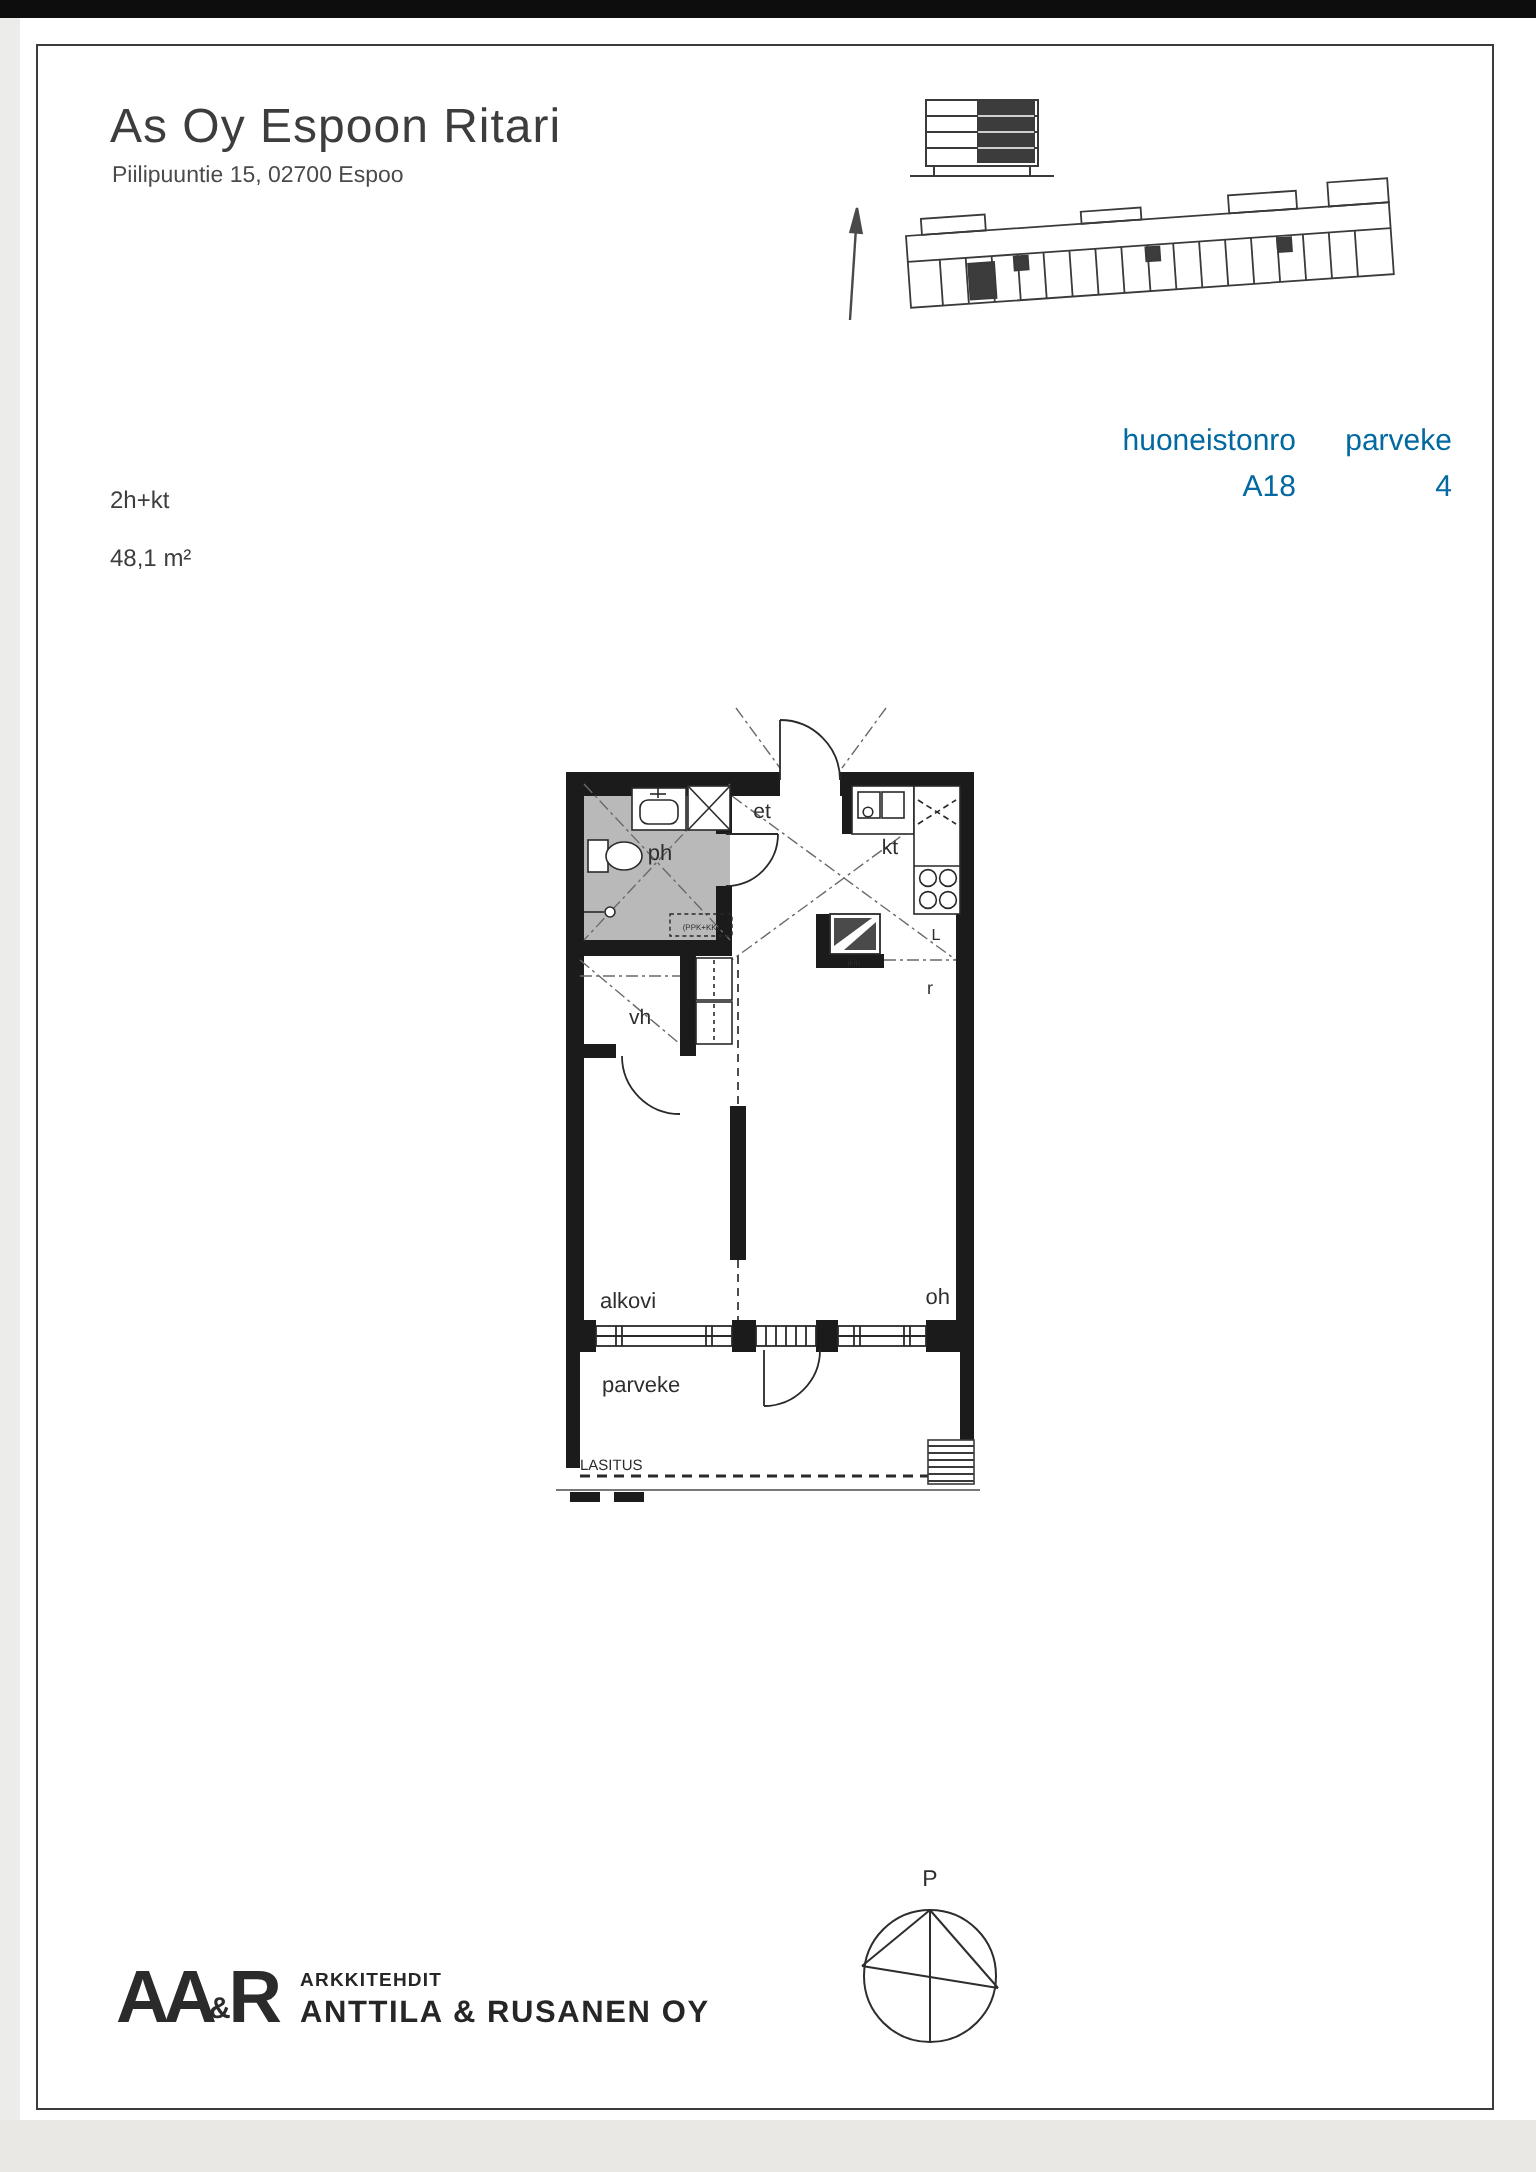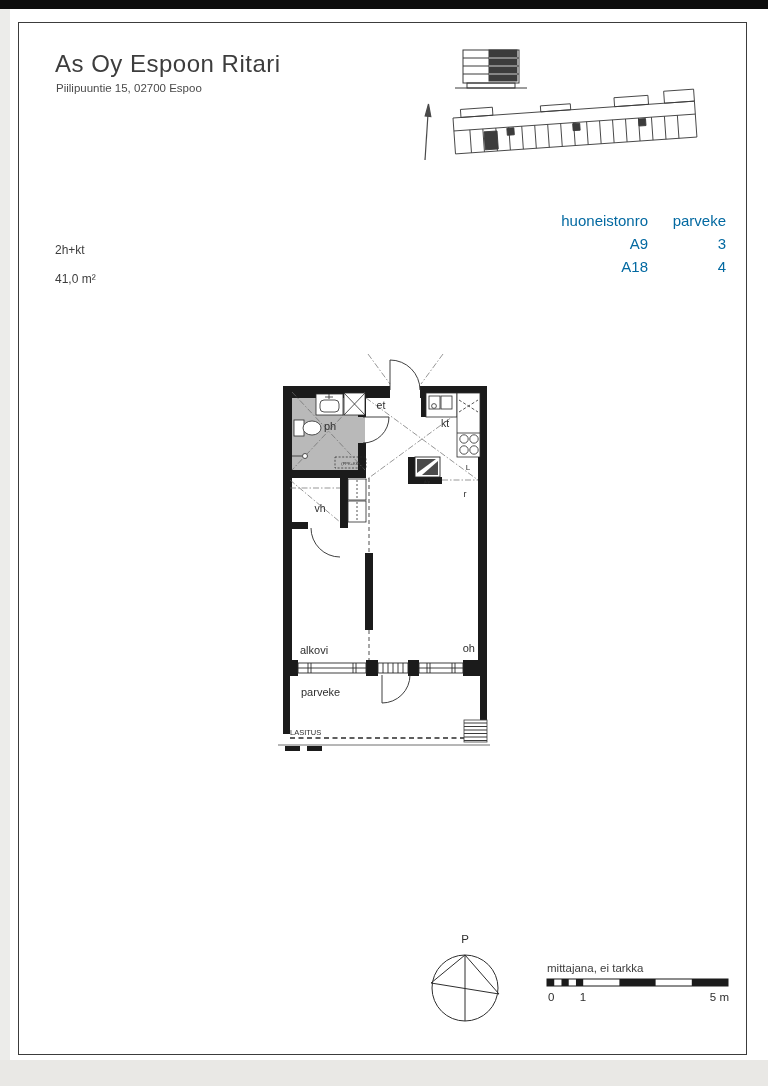--- a/index.html
+++ b/index.html
@@ -36,31 +36,27 @@
   <div class="scan-top-bar"></div>
   <div class="scan-left-strip"></div>
   <div class="scan-bottom-strip"></div>
   <div class="page-frame"></div>
 
   <div class="title">As Oy Espoon Ritari</div>
   <div class="subtitle">Piilipuuntie 15, 02700 Espoo</div>
 
   <div class="apt-info">
     <div>2h+kt</div>
-    <div>41,0 m²</div>
+    <div>48,1 m²</div>
   </div>
 
   <div class="units">
     <div class="row">
       <div class="cell">huoneistonro</div>
       <div class="cell">parveke</div>
-    </div>
-    <div class="row">
-      <div class="cell">A9</div>
-      <div class="cell">3</div>
     </div>
     <div class="row">
       <div class="cell">A18</div>
       <div class="cell">4</div>
     </div>
   </div>
 
   <svg class="site-svg" viewBox="0 0 305 125">
     <g stroke="#3a3a3a" stroke-width="1" fill="none">
       <rect x="48" y="8" width="56" height="33" fill="#ffffff"></rect>
@@ -269,29 +265,22 @@
     <text x="47" y="15" font-size="11.5" text-anchor="middle">P</text>
     <g stroke="#2e2e2e" stroke-width="1" fill="none">
       <circle cx="47" cy="60" r="33"></circle>
       <line x1="47" y1="27" x2="47" y2="93"></line>
       <line x1="13" y1="55" x2="81" y2="66"></line>
       <line x1="47" y1="27" x2="13" y2="55"></line>
       <line x1="47" y1="27" x2="81" y2="66"></line>
     </g>
   </svg>
 
-  <div class="scalebar">
-    <div class="caption">mittajana, ei tarkka</div>
-    <svg width="195" height="32" viewBox="0 0 195 32">
-      <rect x="2" y="2" width="181" height="7" fill="#ffffff" stroke="#1b1b1b" stroke-width="1"></rect>
-      <rect x="2" y="2" width="7.24" height="7" fill="#1b1b1b"></rect>
-      <rect x="16.48" y="2" width="7.24" height="7" fill="#1b1b1b"></rect>
-      <rect x="30.96" y="2" width="7.24" height="7" fill="#1b1b1b"></rect>
-      <rect x="74.4" y="2" width="36.2" height="7" fill="#1b1b1b"></rect>
-      <rect x="146.8" y="2" width="36.2" height="7" fill="#1b1b1b"></rect>
-      <text x="3" y="24" font-size="11.5">0</text>
-      <text x="38" y="24" font-size="11.5" text-anchor="middle">1</text>
-      <text x="184" y="24" font-size="11.5" text-anchor="end">5 m</text>
-    </svg>
+
+  <div class="logo-block">
+    <div class="logo-mark"><span>AA</span><span class="amp">&amp;</span><span>R</span></div>
+    <div class="logo-text">
+      <div class="logo-tagline">ARKKITEHDIT</div>
+      <div class="logo-name">ANTTILA &amp; RUSANEN OY</div>
+    </div>
   </div>
 
-
 </div>
 
 </body></html>

